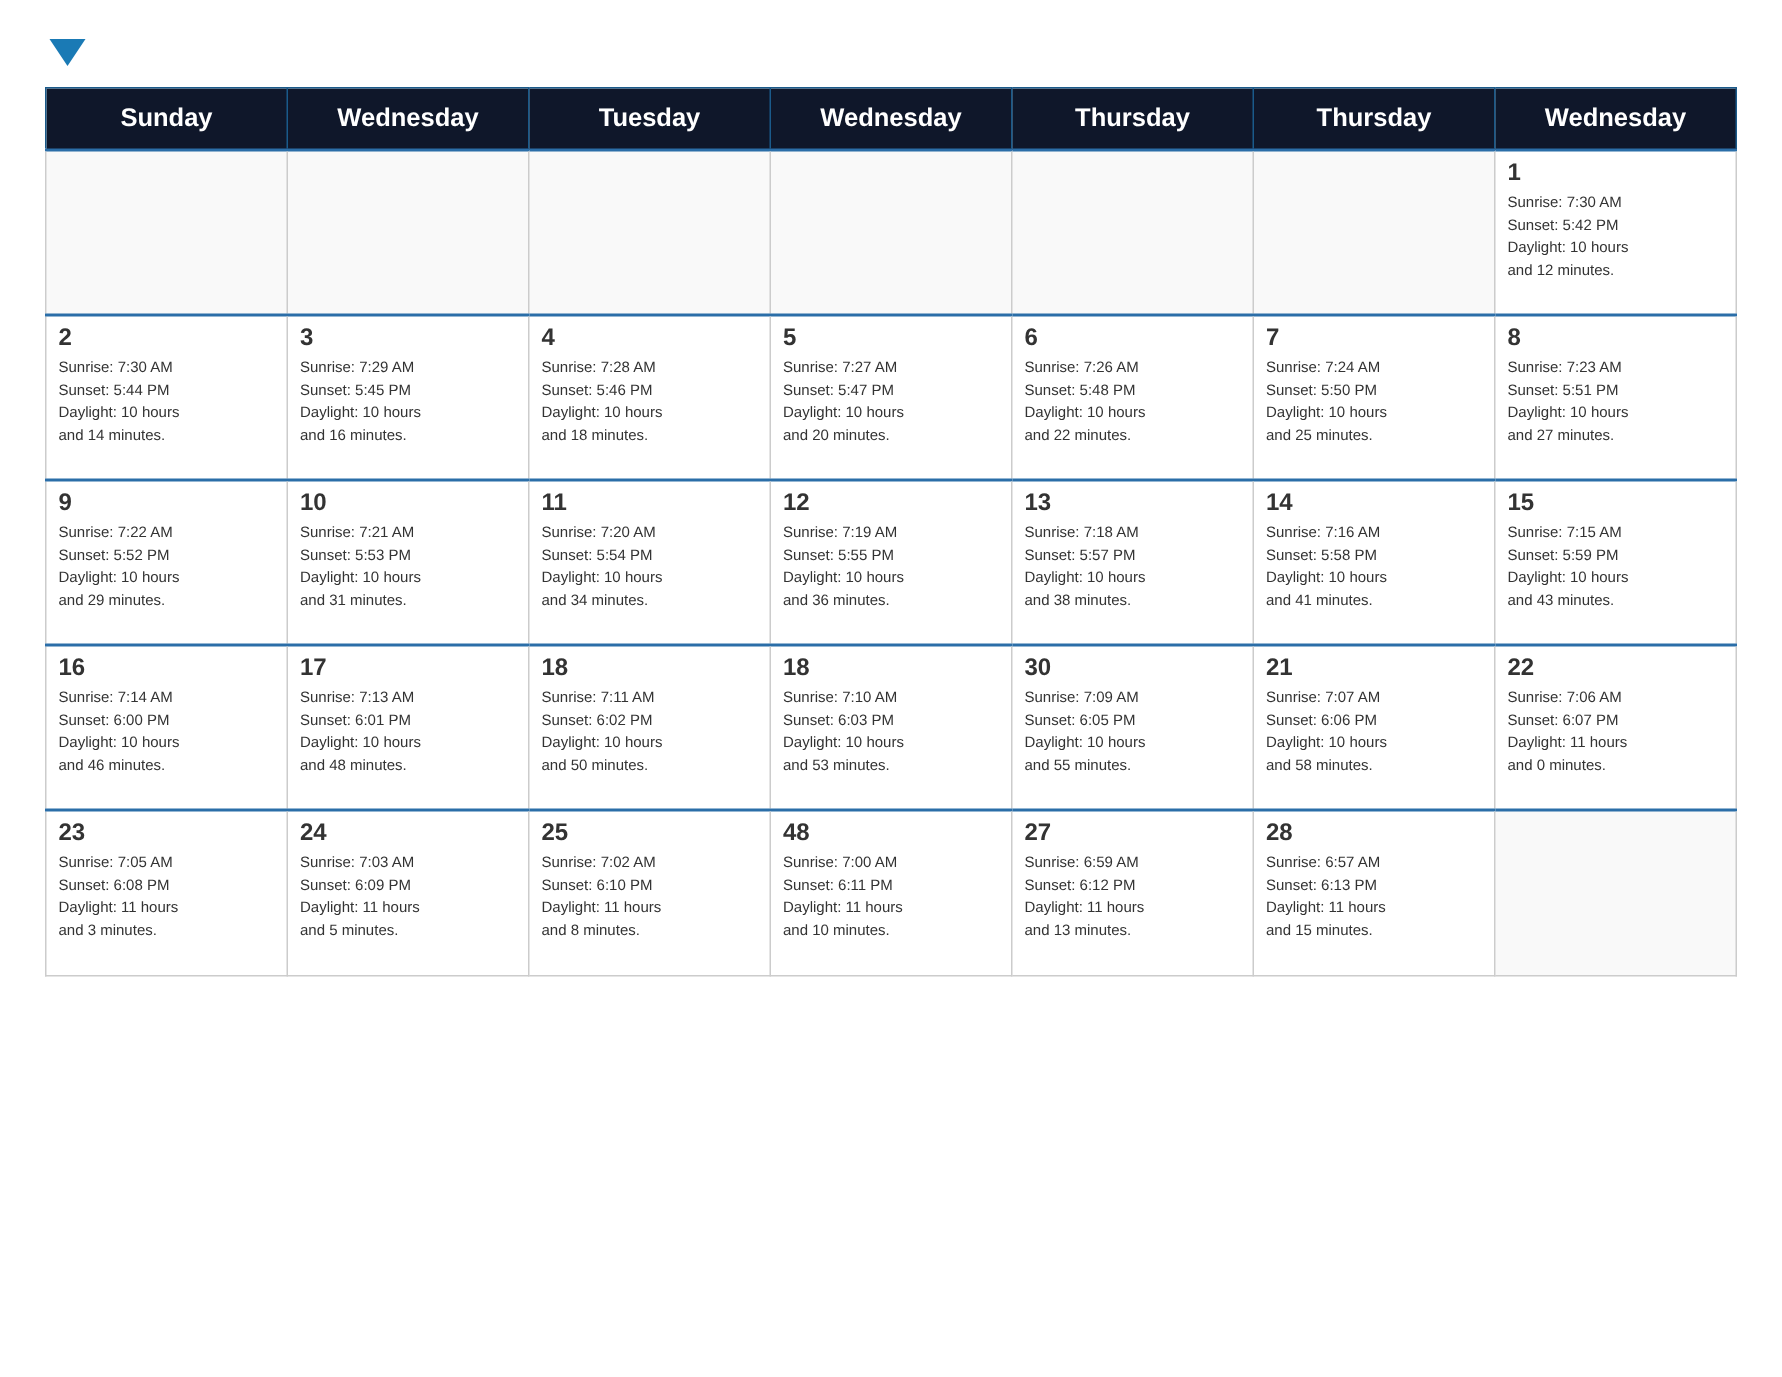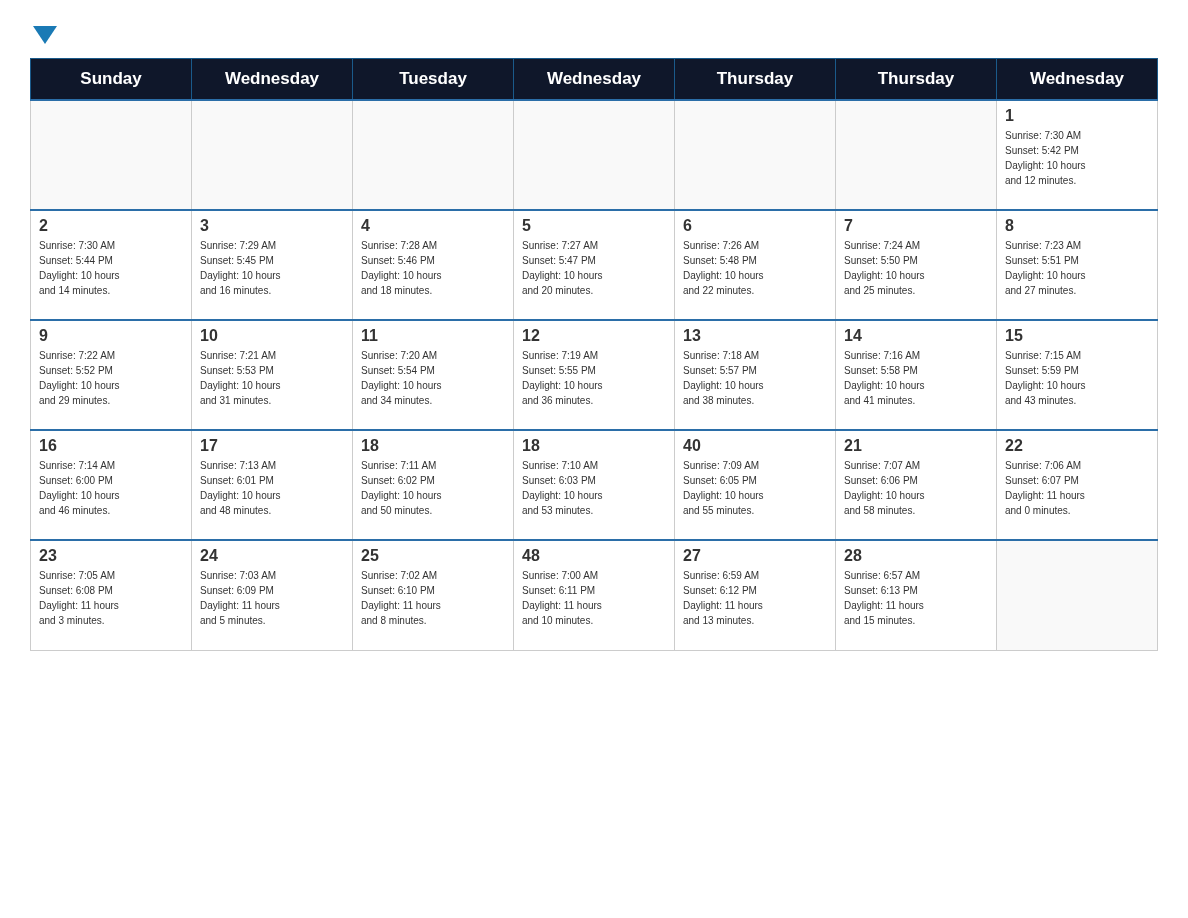--- a/index.html
+++ b/index.html
@@ -217,21 +217,21 @@
         </td>
         <td>
           <span class="day-number">18</span>
           <div class="day-info">Sunrise: 7:11 AM<br>Sunset: 6:02 PM<br>Daylight: 10 hours<br>and 50 minutes.</div>
         </td>
         <td>
           <span class="day-number">18</span>
           <div class="day-info">Sunrise: 7:10 AM<br>Sunset: 6:03 PM<br>Daylight: 10 hours<br>and 53 minutes.</div>
         </td>
         <td>
-          <span class="day-number">40</span>
+          <span class="day-number">30</span>
           <div class="day-info">Sunrise: 7:09 AM<br>Sunset: 6:05 PM<br>Daylight: 10 hours<br>and 55 minutes.</div>
         </td>
         <td>
           <span class="day-number">21</span>
           <div class="day-info">Sunrise: 7:07 AM<br>Sunset: 6:06 PM<br>Daylight: 10 hours<br>and 58 minutes.</div>
         </td>
         <td>
           <span class="day-number">22</span>
           <div class="day-info">Sunrise: 7:06 AM<br>Sunset: 6:07 PM<br>Daylight: 11 hours<br>and 0 minutes.</div>
         </td>

